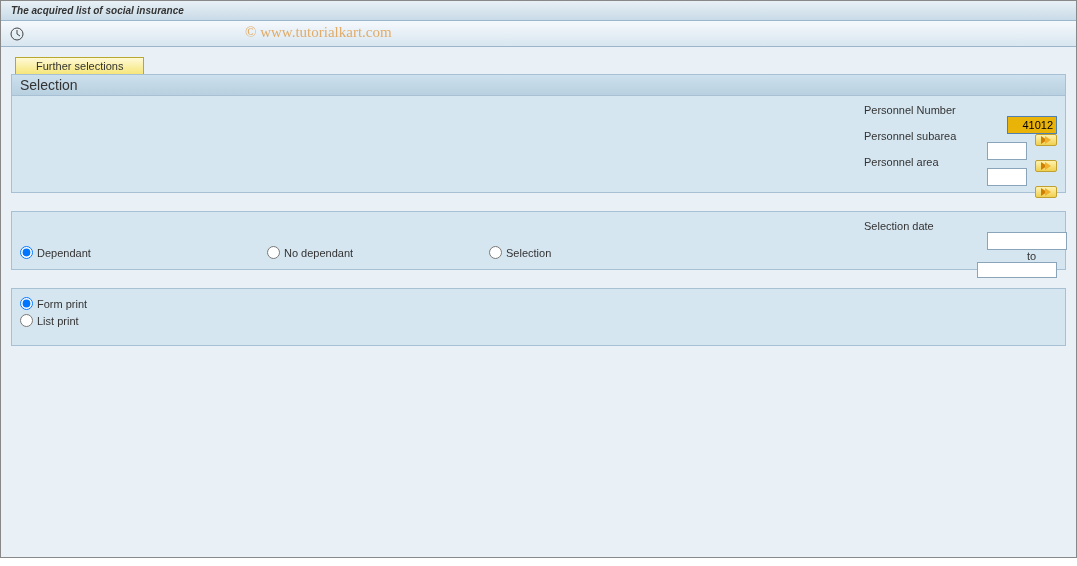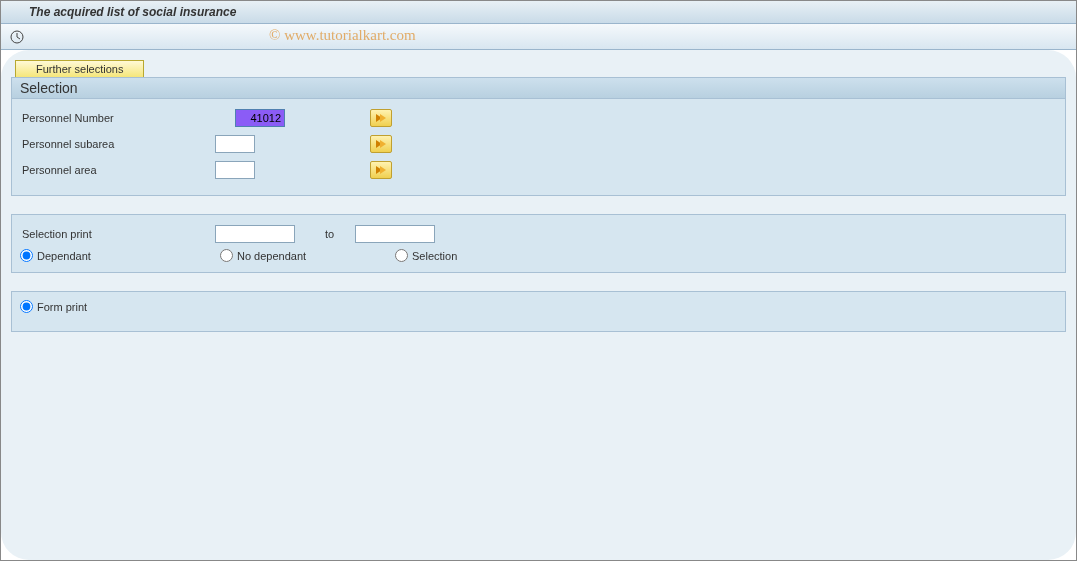--- a/index.html
+++ b/index.html
@@ -6,24 +6,24 @@
     body {
       font-family: Arial, sans-serif;
       font-size: 11px;
       background: #fff;
       color: #333;
       border: 1px solid #888;
     }
     .titlebar {
       background: linear-gradient(to bottom, #e8f0f5 0%, #c9dbe8 100%);
       border-bottom: 1px solid #9ab5cc;
-      padding: 4px 28px;
+      padding: 4px 10px;
       font-weight: bold;
       font-style: italic;
-      font-size: 12px;
+      font-size: 10px;
       color: #333;
     }
     .toolbar {
       background: linear-gradient(to bottom, #f5f9fc 0%, #d8e6f0 100%);
       border-bottom: 1px solid #9ab5cc;
       padding: 4px 8px;
       height: 26px;
       display: flex;
       align-items: center;
       position: relative;
@@ -31,33 +31,32 @@
     .toolbar-icon {
       display: inline-flex;
       align-items: center;
       justify-content: center;
       width: 16px;
       height: 16px;
       cursor: pointer;
     }
     .watermark {
       position: absolute;
-      left: 268px;
+      left: 244px;
       top: 3px;
       color: #e0a050;
       font-size: 15px;
       font-family: "Times New Roman", serif;
       opacity: 0.85;
       pointer-events: none;
     }
     .content {
       background: #e9f1f6;
       padding: 10px;
       min-height: 510px;
-      border-radius: 28px;
     }
     .further-btn {
       display: inline-block;
       background: linear-gradient(to bottom, #fff9d6 0%, #f5e67a 100%);
       border: 1px solid #b8a830;
       padding: 2px 20px;
       font-size: 11px;
       color: #333;
       cursor: pointer;
       margin-bottom: 0;
@@ -74,23 +73,24 @@
       border-bottom: 1px solid #a8c0d4;
       padding: 2px 8px;
       font-size: 14px;
       color: #333;
     }
     .groupbox-body {
       padding: 8px 8px 10px 8px;
     }
     .field-row {
       display: flex;
-      align-items: center;
+      align-items: flex-end;
       margin-bottom: 4px;
       height: 22px;
+      flex-direction: column;
     }
     .field-label {
       width: 195px;
       font-size: 11px;
       color: #333;
       padding-left: 2px;
     }
     .small-icon-btn {
       width: 18px;
       height: 18px;
@@ -108,21 +108,21 @@
     .input-small {
       width: 50px;
       height: 18px;
       border: 1px solid #8aa5ba;
       background: #fff;
       padding: 1px 3px;
       font-size: 11px;
       text-align: right;
     }
     .input-selected {
-      background: #8b5cf6;
+      background: #eab308;
       border: 1px solid #5080b0;
     }
     .input-mid {
       width: 80px;
       height: 18px;
       border: 1px solid #8aa5ba;
       background: #fff;
       padding: 1px 3px;
       font-size: 11px;
     }
@@ -136,20 +136,21 @@
       align-items: center;
       justify-content: center;
       cursor: pointer;
       border-radius: 2px;
     }
     .arrow-btn svg { display: block; }
     .radio-row {
       display: flex;
       align-items: center;
       margin-top: 0;
+      gap: 47px;
     }
     .radio-group {
       display: flex;
       align-items: center;
       font-size: 11px;
     }
     .radio-group input { margin-right: 4px; }
     .radio1 { width: 200px; }
     .radio2 { width: 175px; }
     .to-label { display:inline-block; width:30px; font-size:11px; margin-left: 40px; }
@@ -228,21 +229,21 @@
         </span>
       </div>
 
     </div>
   </div>
 
   
   <div class="groupbox">
     <div class="groupbox-body">
       <div class="field-row">
-        <span class="field-label">Selection print</span>
+        <span class="field-label">Selection date</span>
         <span style="width:70px; text-align:left; display:inline-block;">
           <input type="text" class="input-mid" value="" style="">
         </span>
         <span class="to-label">to</span>
         <input type="text" class="input-mid" value="" style="">
       </div>
       <div class="radio-row">
         <label class="radio-group radio1">
           <input type="radio" name="dep" checked="" style="">
           <span>Dependant</span>
@@ -261,16 +262,22 @@
 
   
   <div class="groupbox">
     <div class="print-body">
       <div class="print-row">
         <label class="radio-group">
           <input type="radio" name="print" checked="" style="">
           <span>Form print</span>
         </label>
       </div>
+      <div class="print-row">
+        <label class="radio-group">
+          <input type="radio" name="print" style="">
+          <span>List print</span>
+        </label>
+      </div>
     </div>
   </div>
 
 </div>
 
 </body></html>

